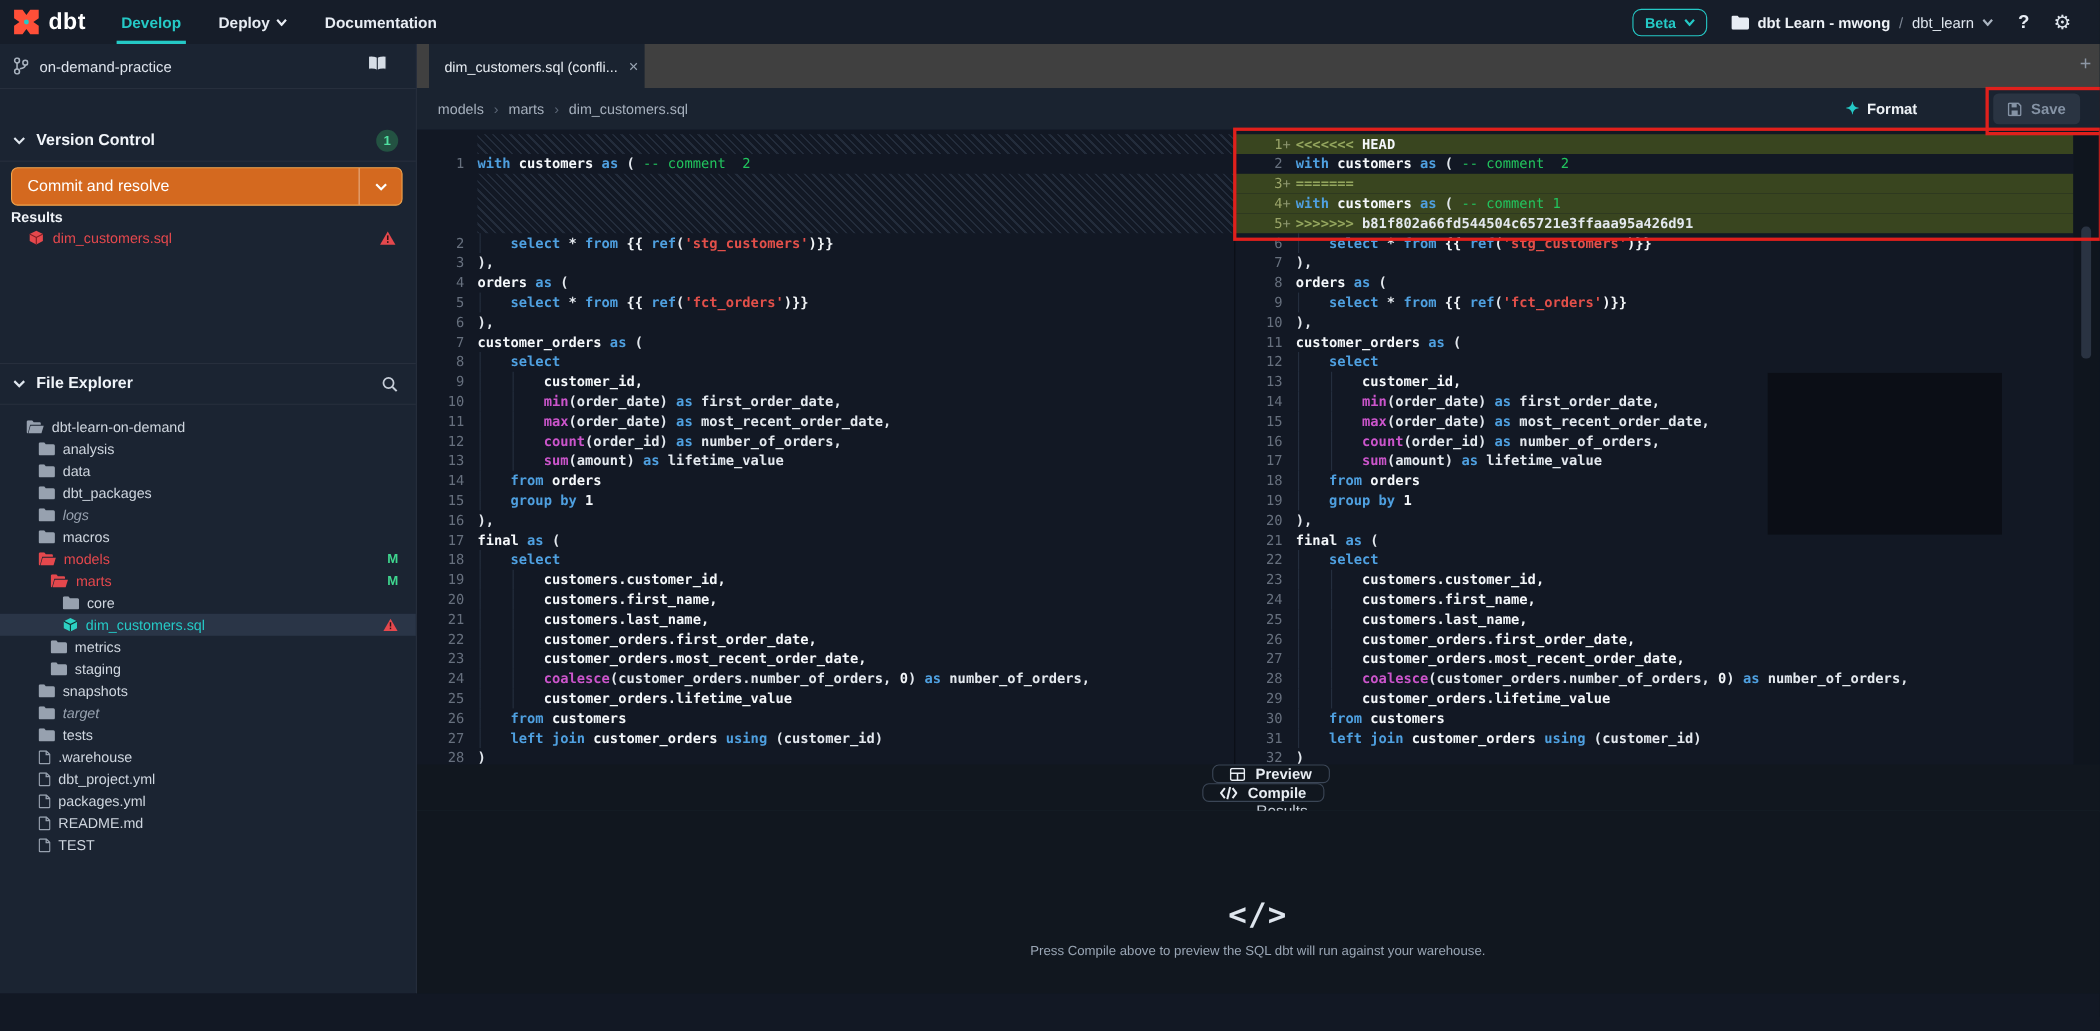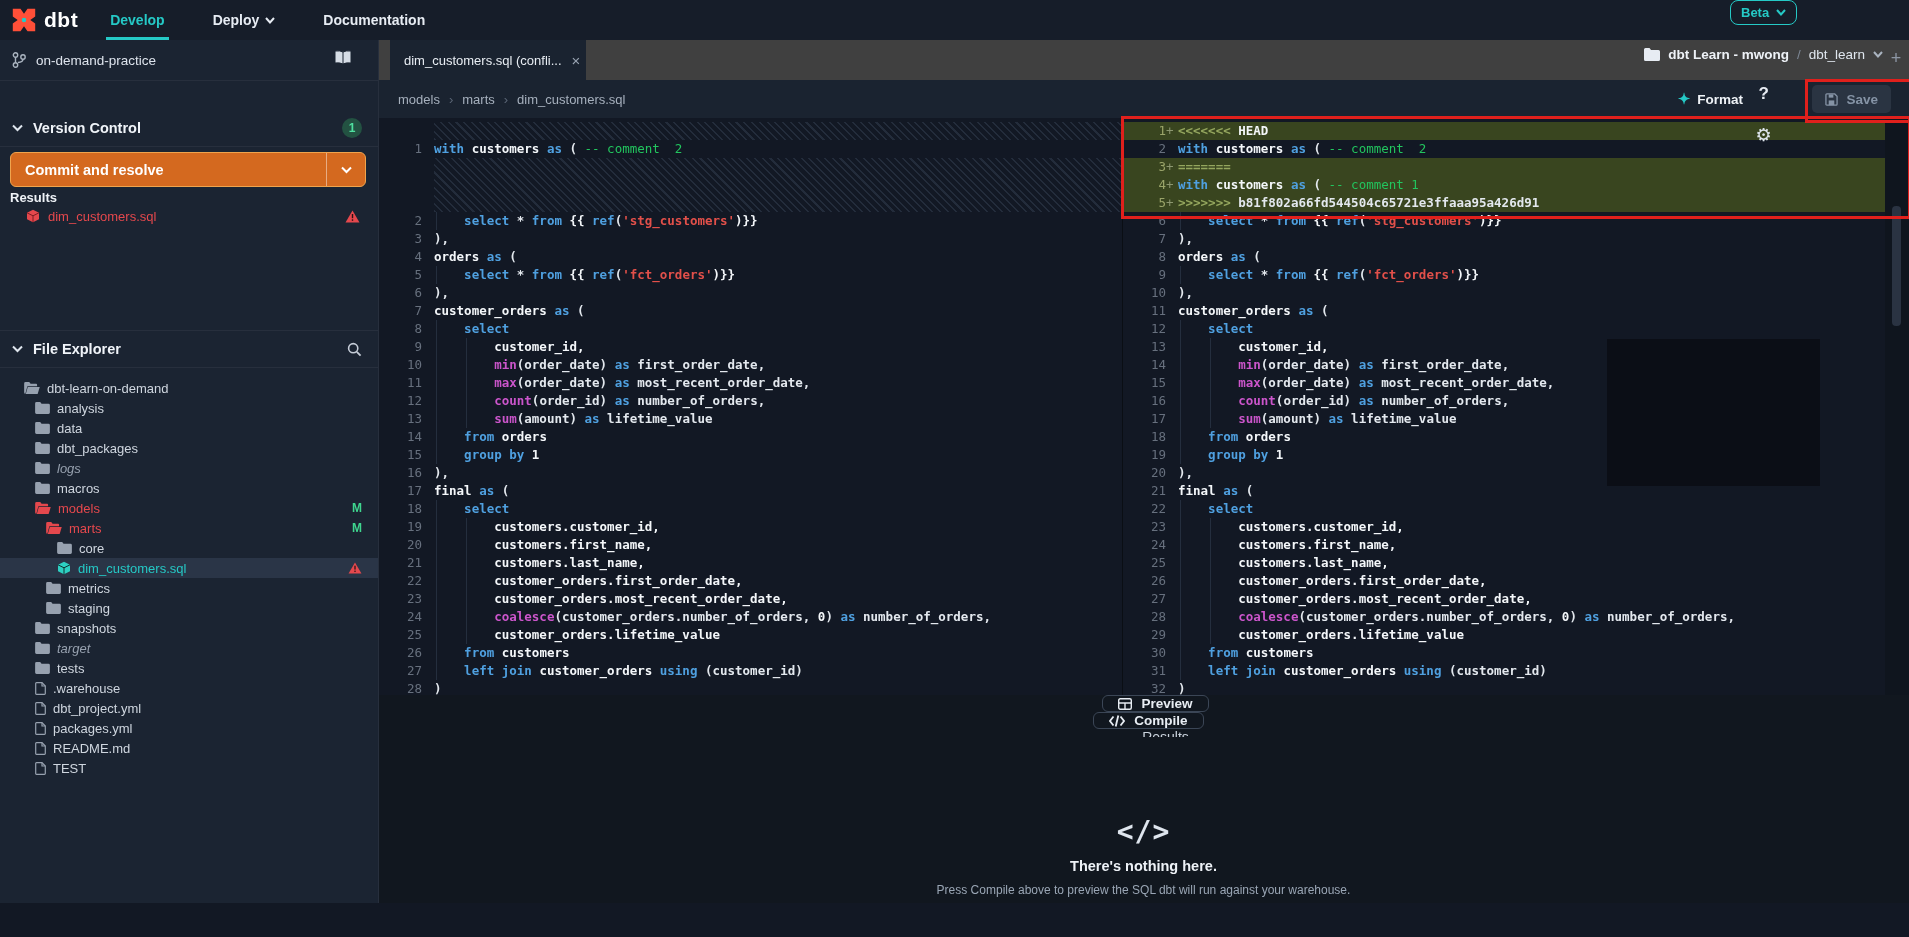--- a/index.html
+++ b/index.html
@@ -3,26 +3,26 @@
 <meta charset="utf-8">
 <style>
   html,body{margin:0;padding:0;background:#0c1118;}
   #app{position:relative;width:1909px;height:937px;overflow:hidden;
        font-family:"Liberation Sans",sans-serif;color:#dfe6ee;background:#121824;}
   
   .navbar{position:absolute;left:0;top:0;width:1909px;height:40px;background:#161d29;
           display:flex;align-items:center;z-index:30;}
   .logo{display:flex;align-items:center;margin-left:10px;gap:6px;}
   .logo-word{font-size:21px;font-weight:bold;color:#fff;letter-spacing:.5px;}
-  .nav-tabs{display:flex;align-items:center;margin-left:32px;gap:48px;height:100%;}
+  .nav-tabs{display:flex;align-items:center;margin-left:32px;gap:34px;height:100%;}
   .nav-tab{font-size:14px;font-weight:bold;color:#e7ecf3;display:flex;align-items:center;gap:6px;
            height:100%;position:relative;cursor:pointer;}
   .nav-tab.active{color:var(--c-accent);}
   .nav-tab.active:after{content:"";position:absolute;left:-4px;right:-4px;bottom:0;height:3px;background:var(--c-accent);}
-  .nav-right{position:absolute;right:0;top:0;height:40px;display:flex;align-items:center;gap:22px;padding-right:26px;flex-direction:column;}
+  .nav-right{position:absolute;right:0;top:0;height:40px;display:flex;align-items:center;gap:22px;padding-right:26px;}
   .beta-pill{border:1.5px solid var(--c-accent);color:var(--c-accent);border-radius:8px;
              font-size:13px;font-weight:bold;padding:4px 10px;display:flex;align-items:center;gap:7px;}
   .acct{display:flex;align-items:center;gap:8px;font-size:13.5px;}
   .acct .name{font-weight:bold;color:#eef2f7;}
   .acct .slash{color:#7d8795;}
   .acct .proj{color:#dfe6ee;}
   .help-q{font-size:17px;font-weight:bold;color:#e7ecf3;}
   .gear{font-size:18px;color:#dfe6ee;line-height:1;}
   
   .sidebar{position:absolute;left:0;top:40px;width:378px;bottom:34px;background:#1b2432;
@@ -32,21 +32,21 @@
   .branch-row svg{margin:0 10px 0 12px;}
   .branch-book{position:absolute;right:16px;top:10px;}
   .sect-head{position:absolute;left:0;width:100%;height:36px;display:flex;align-items:center;
              font-size:14.5px;font-weight:bold;color:#f0f4f9;}
   .sect-head .chev{margin:0 10px 0 12px;}
   .vc-head{top:70px;border-bottom:1px solid #272f3d;}
   .vc-badge{position:absolute;right:16px;width:20px;height:20px;border-radius:50%;background:#235242;
             color:#4fe0a0;font-size:12px;font-weight:bold;display:flex;align-items:center;justify-content:center;}
   .commit-btn{position:absolute;left:10px;right:12px;top:112px;height:33px;background:var(--c-orange);
               border:1px solid #f0a44d;border-radius:6px;display:flex;align-items:center;color:#fff;}
-  .commit-label{flex:1;text-align:left;padding-left:14px;font-size:14.5px;font-weight:bold;}
+  .commit-label{flex:1;text-align:left;padding-left:14px;font-size:14.5px;font-weight:normal;}
   .commit-caret{width:38px;height:100%;display:flex;align-items:center;justify-content:center;
                 border-left:1px solid rgba(255,255,255,.45);}
   .changes-label{position:absolute;left:10px;top:150px;font-size:13px;font-weight:bold;color:#eef2f7;}
   .changed-file{position:absolute;left:0;top:166px;width:100%;height:20px;display:flex;align-items:center;}
   .changed-file .mi{margin-left:26px;margin-right:8px;display:flex;}
   .changed-file .fname{font-size:13px;color:var(--c-red);}
   .changed-file .warn{position:absolute;right:18px;display:flex;}
   .fe-head{top:290px;border-top:1px solid #272f3d;border-bottom:1px solid #272f3d;}
   .fe-search{position:absolute;right:16px;display:flex;}
   .tree{position:absolute;left:0;top:338px;width:100%;}
@@ -812,18 +812,17 @@
       <div class="ptab t1">
           <span>Results</span>
         </div>
       <div class="ptab t2 active">
           <span>Compiled Code</span>
         </div>
     </div>
 
     <div class="panel-body">
       <div class="empty-icon">&lt;/&gt;</div>
-      <div class="empty-title">There's nothing here.</div>
       <div class="empty-sub">Press Compile above to preview the SQL dbt will run against your warehouse.</div>
     </div>
   </main>
 
 </div>
 
 </body></html>

